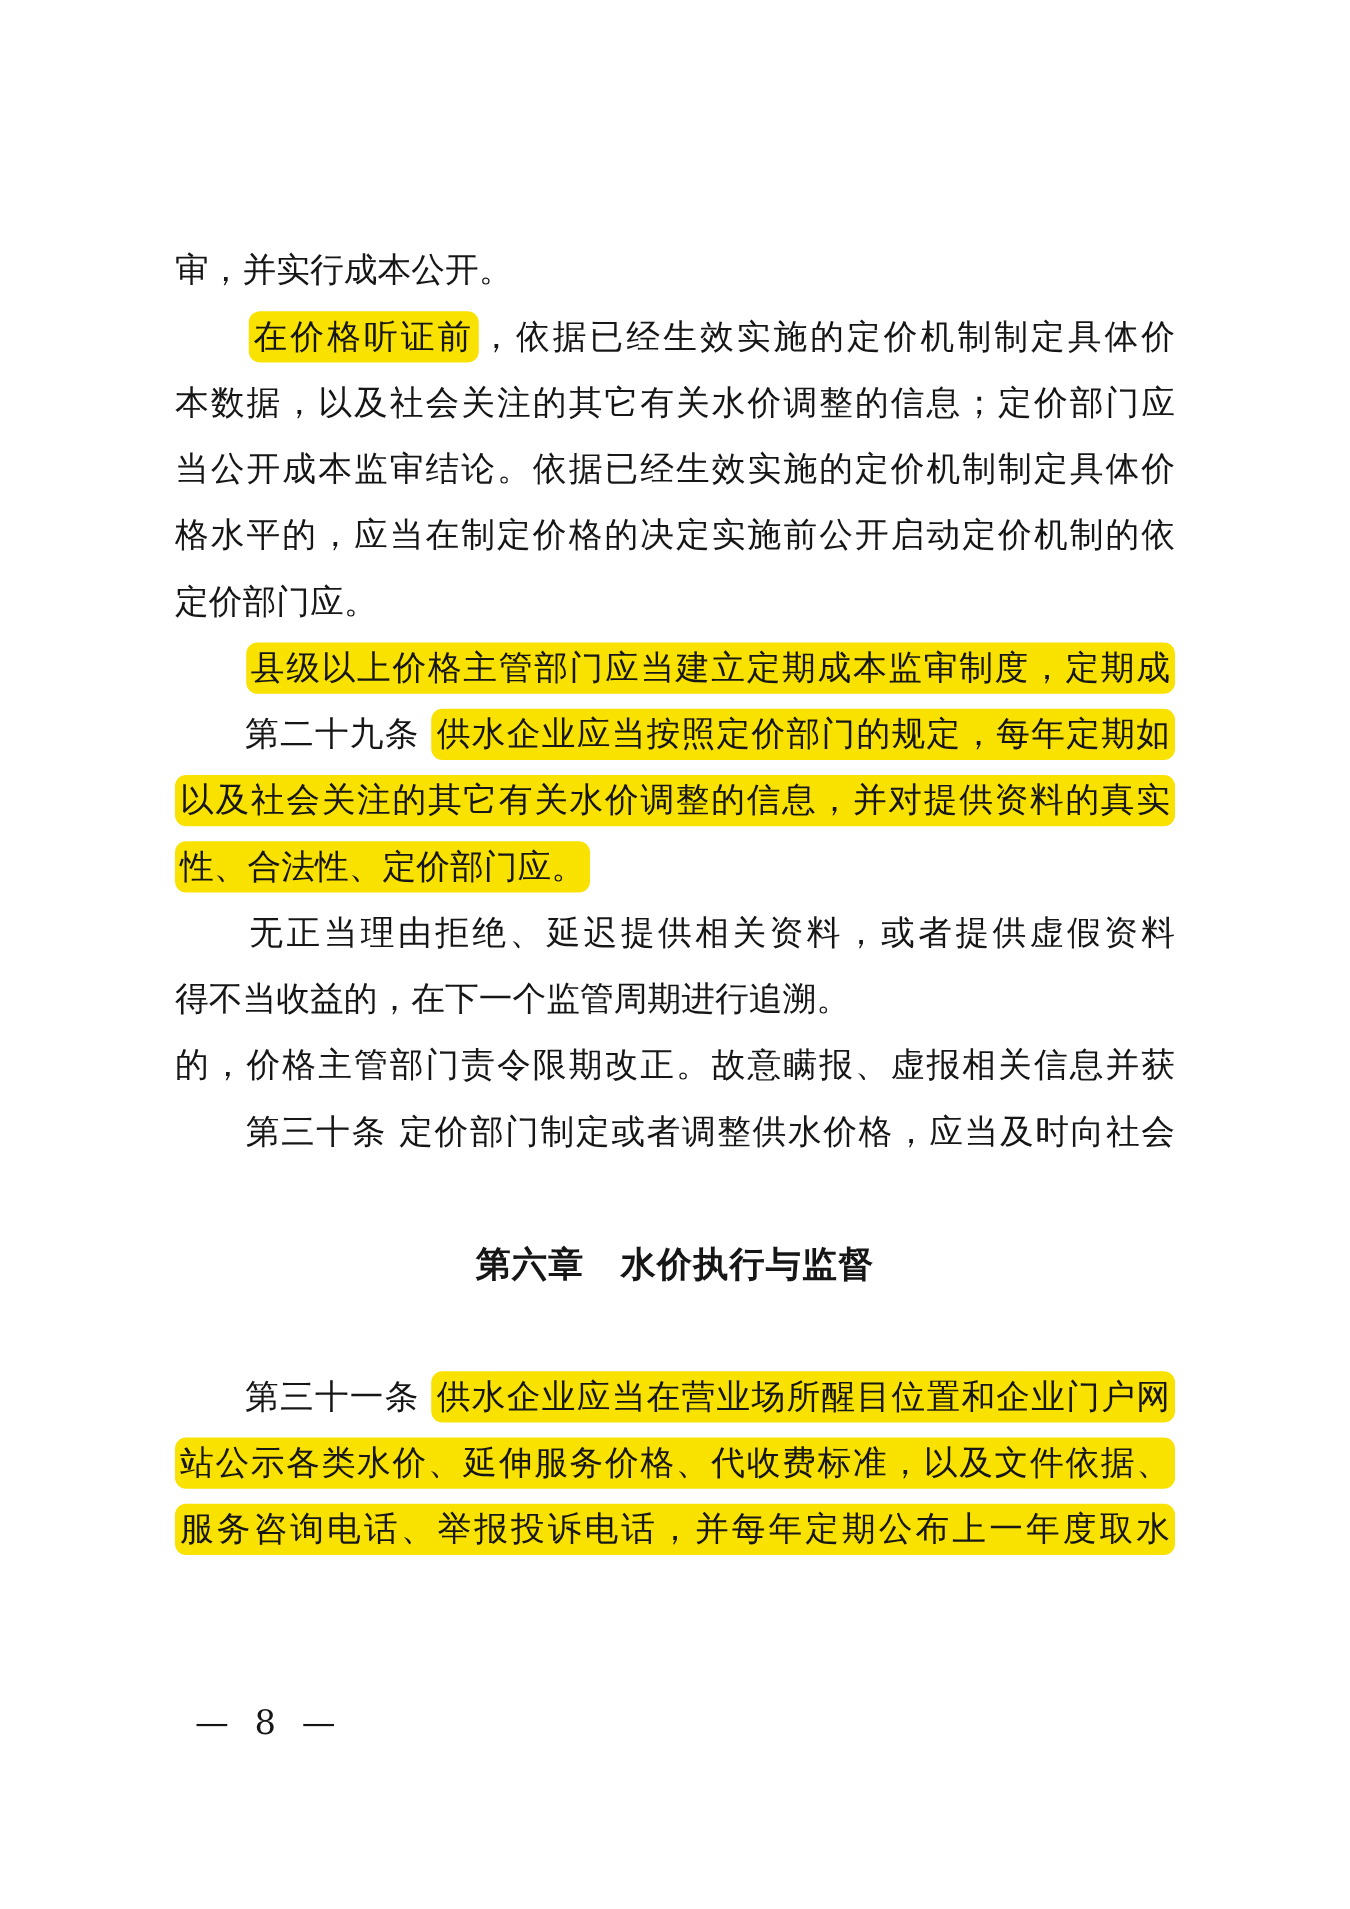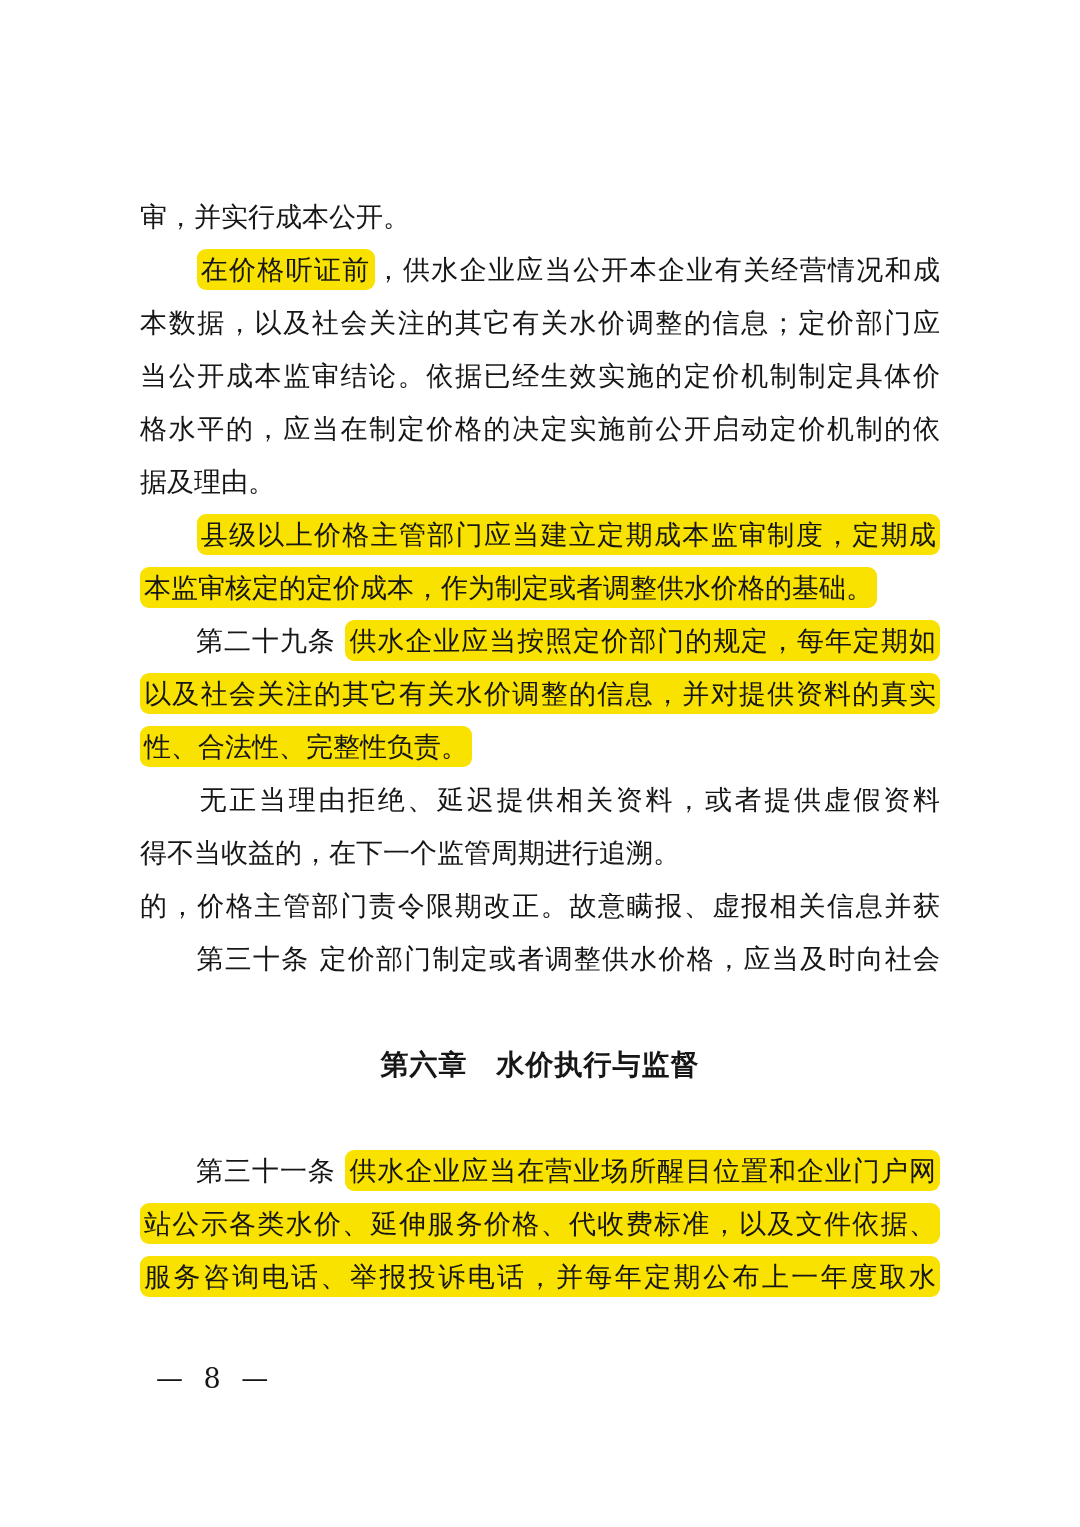--- a/index.html
+++ b/index.html
@@ -61,30 +61,29 @@
     color: #161616;
     font-family: "DejaVu Serif", "Liberation Serif", serif;
   }
 </style>
 </head>
 <body>
 
 <div class="page" style="background: rgb(255, 255, 255); color: rgb(22, 22, 22); padding-left: 24px;">
   <div class="content" id="doc-lines">
       <div class="line body"><span class="seg">审，并实行成本公开。</span></div>
-      <div class="line body justify"><span class="seg">　　</span><span class="hl">在价格听证前</span><span class="seg">，供水企业应当公开本企业有关经营情况和成</span></div>
+      <div class="line body justify"><span class="seg">　　</span><span class="hl">在价格听证前</span><span class="seg">，依据已经生效实施的定价机制制定具体价</span></div>
       <div class="line body justify"><span class="seg">本数据，以及社会关注的其它有关水价调整的信息；定价部门应</span></div>
       <div class="line body justify"><span class="seg">当公开成本监审结论。依据已经生效实施的定价机制制定具体价</span></div>
       <div class="line body justify"><span class="seg">格水平的，应当在制定价格的决定实施前公开启动定价机制的依</span></div>
-      <div class="line body"><span class="seg">据及理由。</span></div>
+      <div class="line body"><span class="seg">定价部门应。</span></div>
       <div class="line body justify"><span class="seg">　　</span><span class="hl">县级以上价格主管部门应当建立定期成本监审制度，定期成</span></div>
-      <div class="line body"><span class="hl">本监审核定的定价成本，作为制定或者调整供水价格的基础。</span></div>
       <div class="line body justify"><span class="seg">　　第二十九条 </span><span class="hl">供水企业应当按照定价部门的规定，每年定期如</span></div>
       <div class="line body justify"><span class="hl">以及社会关注的其它有关水价调整的信息，并对提供资料的真实</span></div>
-      <div class="line body"><span class="hl">性、合法性、完整性负责。</span></div>
+      <div class="line body"><span class="hl">性、合法性、定价部门应。</span></div>
       <div class="line body justify"><span class="seg">　　无正当理由拒绝、延迟提供相关资料，或者提供虚假资料</span></div>
       <div class="line body"><span class="seg">得不当收益的，在下一个监管周期进行追溯。</span></div>
       <div class="line body justify"><span class="seg">的，价格主管部门责令限期改正。故意瞒报、虚报相关信息并获</span></div>
       <div class="line body justify"><span class="seg">　　第三十条 定价部门制定或者调整供水价格，应当及时向社会</span></div>
       <div class="line blank"></div>
       <div class="line heading">第六章　水价执行与监督</div>
       <div class="line blank"></div>
       <div class="line body justify"><span class="seg">　　第三十一条 </span><span class="hl">供水企业应当在营业场所醒目位置和企业门户网</span></div>
       <div class="line body justify"><span class="hl">站公示各类水价、延伸服务价格、代收费标准，以及文件依据、</span></div>
       <div class="line body justify"><span class="hl">服务咨询电话、举报投诉电话，并每年定期公布上一年度取水</span></div>

